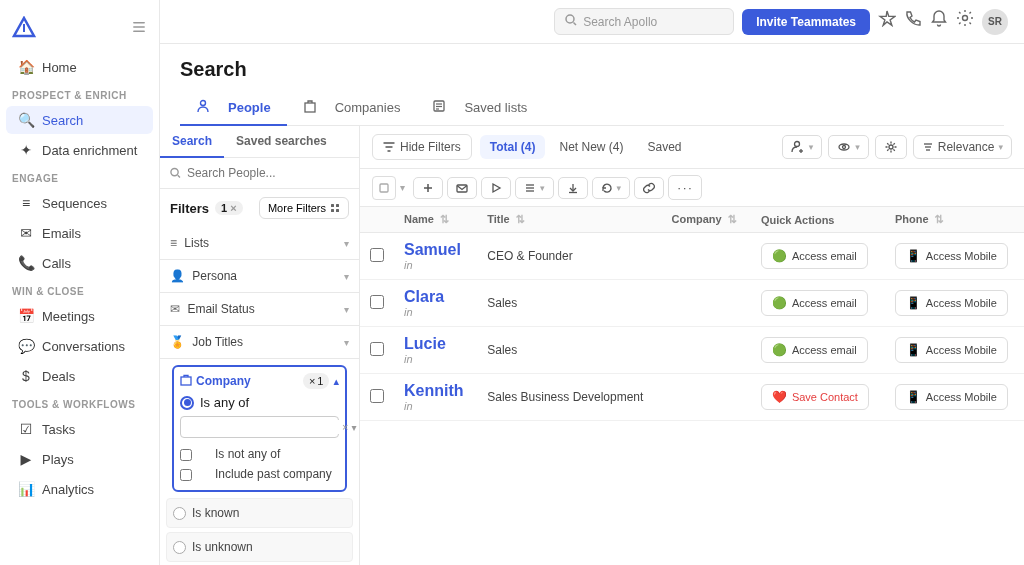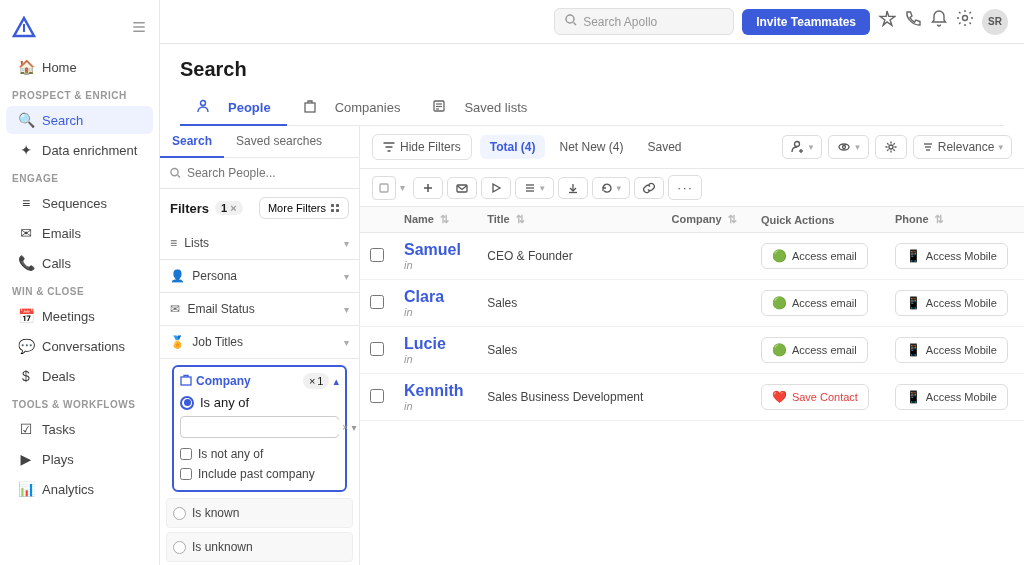--- a/index.html
+++ b/index.html
@@ -33,21 +33,21 @@
     .page-tabs { display: flex; gap: 0; border-bottom: 1px solid #e8e8e8; }
     .page-tab { display: flex; align-items: center; gap: 18px; padding: 8px 16px; cursor: pointer; color: #666; font-size: 13px; border-bottom: 2px solid transparent; margin-bottom: -1px; }
     .page-tab.active { color: #3b5bdb; border-bottom-color: #3b5bdb; font-weight: 600; }
 
     
     .content { display: flex; flex: 1; overflow: hidden; }
 
     
     .left-panel { width: 200px; min-width: 200px; border-right: 1px solid #e8e8e8; display: flex; flex-direction: column; overflow-y: auto; }
     .left-panel-tabs { display: flex; border-bottom: 1px solid #e8e8e8; }
-    .left-tab { padding: 8px 12px; font-size: 12px; cursor: pointer; color: #666; border-bottom: 2px solid transparent; margin-bottom: -1px; }
+    .left-tab { padding: 8px 12px; font-size: 12px; cursor: pointer; color: #666; border-bottom: 2px solid transparent; margin-bottom: -1px; font-weight: bold; }
     .left-tab.active { color: #3b5bdb; border-bottom-color: #3b5bdb; font-weight: 600; }
     .search-people { display: flex; align-items: center; gap: 6px; padding: 8px 10px; border-bottom: 1px solid #e8e8e8; color: #999; font-size: 12px; }
     .search-people input { border: none; outline: none; font-size: 12px; width: 100%; color: #333; background: transparent; }
     .filters-header { display: flex; align-items: center; justify-content: space-between; padding: 8px 10px; }
     .filters-label { font-weight: 600; font-size: 13px; display: flex; align-items: center; gap: 6px; }
     .filter-badge { background: #f0f0f0; border-radius: 10px; padding: 1px 6px; font-size: 11px; display: flex; align-items: center; gap: 3px; }
     .more-filters-btn { background: #fff; border: 1px solid #ddd; border-radius: 6px; padding: 4px 8px; font-size: 11px; cursor: pointer; display: flex; align-items: center; gap: 4px; }
     .filter-section { border-bottom: 1px solid #e8e8e8; }
     .filter-section-header { display: flex; align-items: center; justify-content: space-between; padding: 9px 10px; cursor: pointer; font-size: 12px; color: #444; }
     .filter-icon { color: #666; margin-right: 4px; }
@@ -58,21 +58,21 @@
     .company-label { display: flex; align-items: center; gap: 4px; font-size: 12px; font-weight: 600; color: #3b5bdb; }
     .company-header-right { display: flex; align-items: center; gap: 4px; }
     .x-badge { display: flex; align-items: center; gap: 2px; background: #f0f0f0; border-radius: 10px; padding: 2px 6px; font-size: 11px; cursor: pointer; }
     .is-any-of { display: flex; align-items: center; gap: 6px; margin-bottom: 6px; }
     .radio-circle { width: 14px; height: 14px; border-radius: 50%; border: 2px solid #3b5bdb; background: #fff; display: flex; align-items: center; justify-content: center; flex-shrink: 0; }
     .radio-circle.filled::after { content: ''; width: 7px; height: 7px; border-radius: 50%; background: #3b5bdb; }
     .filter-input-row { display: flex; align-items: center; border: 1px solid #ccc; border-radius: 4px; padding: 3px 6px; background: #fff; margin-bottom: 6px; }
     .filter-input-row input { border: none; outline: none; font-size: 12px; flex: 1; }
     .filter-input-row .clear-icon { color: #999; cursor: pointer; font-size: 11px; margin-right: 3px; }
     .filter-input-row .chevron-down { color: #999; font-size: 10px; cursor: pointer; }
-    .filter-checkbox-row { display: flex; align-items: center; gap: 6px; padding: 3px 0; font-size: 12px; color: #444; }
+    .filter-checkbox-row { display: flex; align-items: flex-end; gap: 23px; padding: 3px 0; font-size: 12px; color: #444; }
     .filter-checkbox-row input[type=checkbox] { width: 12px; height: 12px; }
     .filter-option-btn { display: flex; align-items: center; gap: 6px; padding: 7px 6px; font-size: 12px; color: #444; cursor: pointer; width: 100%; text-align: left; background: #f8f8f8; border-radius: 4px; margin-top: 4px; border: 1px solid #eee; }
     .filter-option-btn .radio-sm { width: 13px; height: 13px; border-radius: 50%; border: 1.5px solid #aaa; background: #fff; flex-shrink: 0; }
 
     
     .right-panel { flex: 1; display: flex; flex-direction: column; overflow: hidden; }
     .result-toolbar { display: flex; justify-content: space-between; padding: 8px 12px; border-bottom: 1px solid #e8e8e8; }
     .result-tabs { display: flex; align-items: center; gap: 4px; }
     .result-tab { padding: 5px 10px; border-radius: 6px; font-size: 12px; cursor: pointer; color: #555; }
     .result-tab.active { background: #f0f4ff; color: #3b5bdb; font-weight: 600; }

